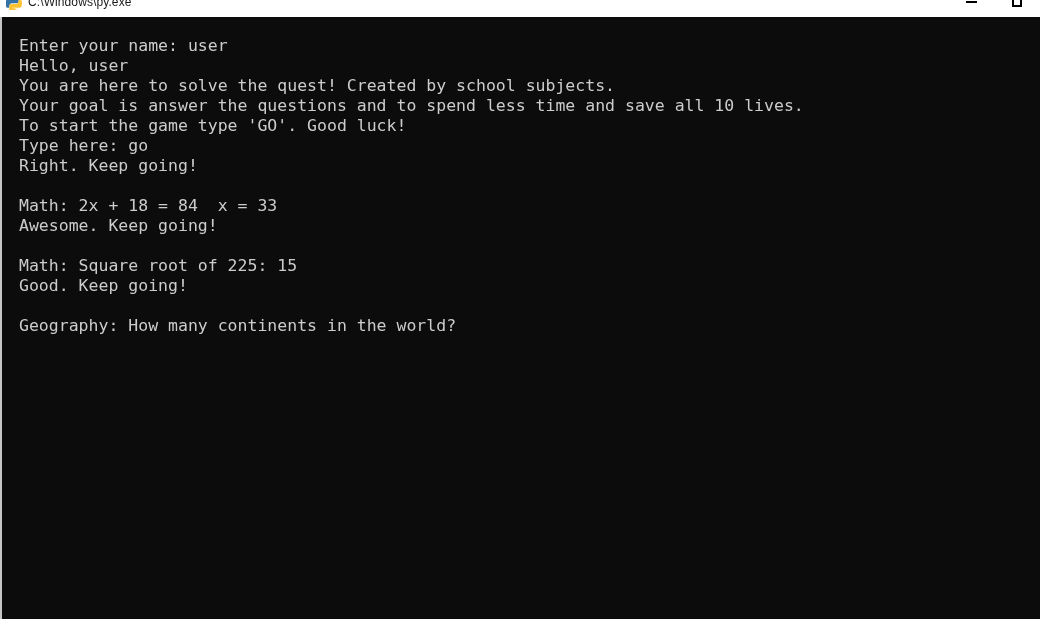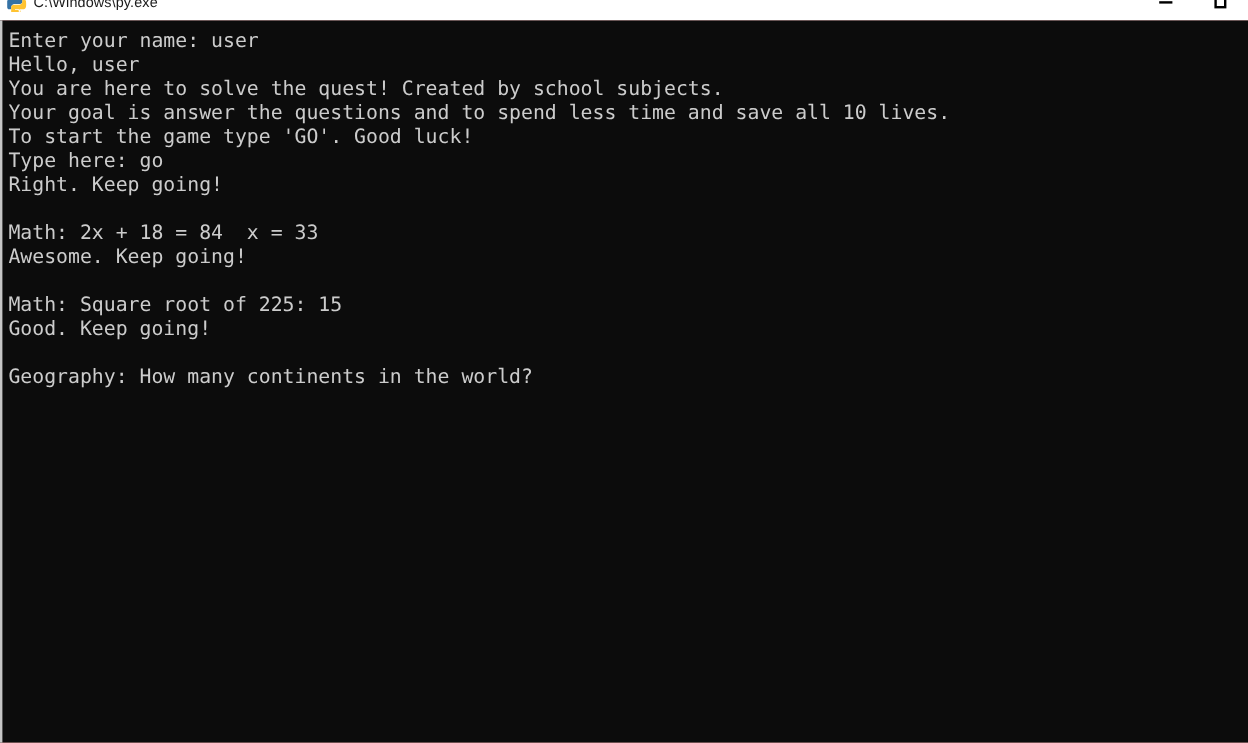--- a/index.html
+++ b/index.html
@@ -104,21 +104,21 @@
     width: 1040px;
     height: 602px;
     background: #0c0c0c;
     border-left: 2px solid #c6c6c6;
     box-sizing: border-box;
     overflow: hidden;
   }
 
   #console-buffer {
     padding: 3px 0 0 0;
-    margin: 4px;
+    margin: 16px;
     font-family: "DejaVu Sans Mono", "Liberation Mono", monospace;
     font-size: 16.5px;
     line-height: 20px;
     color: #cccccc;
     white-space: pre;
     letter-spacing: 0px;
   }
 
   .console-line {
     display: block;

